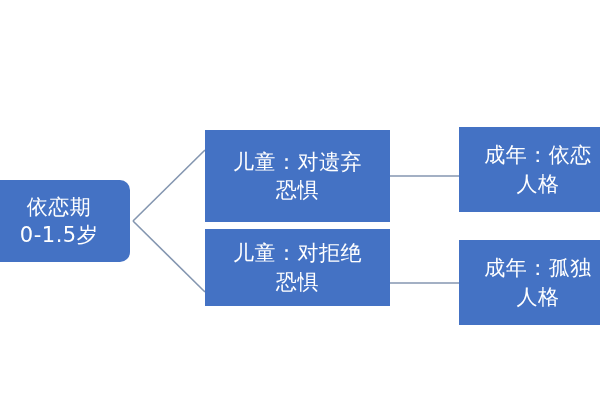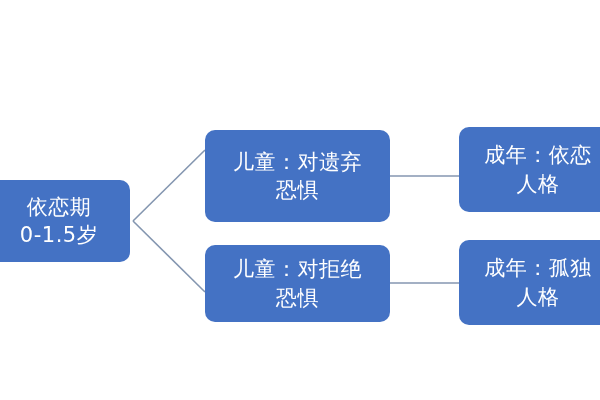--- a/index.html
+++ b/index.html
@@ -25,21 +25,21 @@
     position: absolute;
     left: 0;
     top: 0;
     width: 600px;
     height: 400px;
     pointer-events: none;
   }
   .node-box {
     position: absolute;
     background: #4472C4;
-    border-radius: 10px;
+    border-radius: 0;
     box-sizing: border-box;
     display: flex;
     align-items: center;
     justify-content: center;
     text-align: center;
     color: #ffffff;
     font-size: 21px;
     line-height: 1.35;
     letter-spacing: 0.5px;
     padding: 4px 8px;
@@ -63,21 +63,21 @@
 
   
   #node-child-abandonment {
     left: 205px;
     top: 130px;
     width: 185px;
     height: 92px;
   }
   #node-child-rejection {
     left: 205px;
-    top: 245px;
+    top: 229px;
     width: 185px;
     height: 77px;
   }
 
   
   #node-adult-attached {
     left: 459px;
     top: 127px;
     width: 180px;
     height: 85px;

